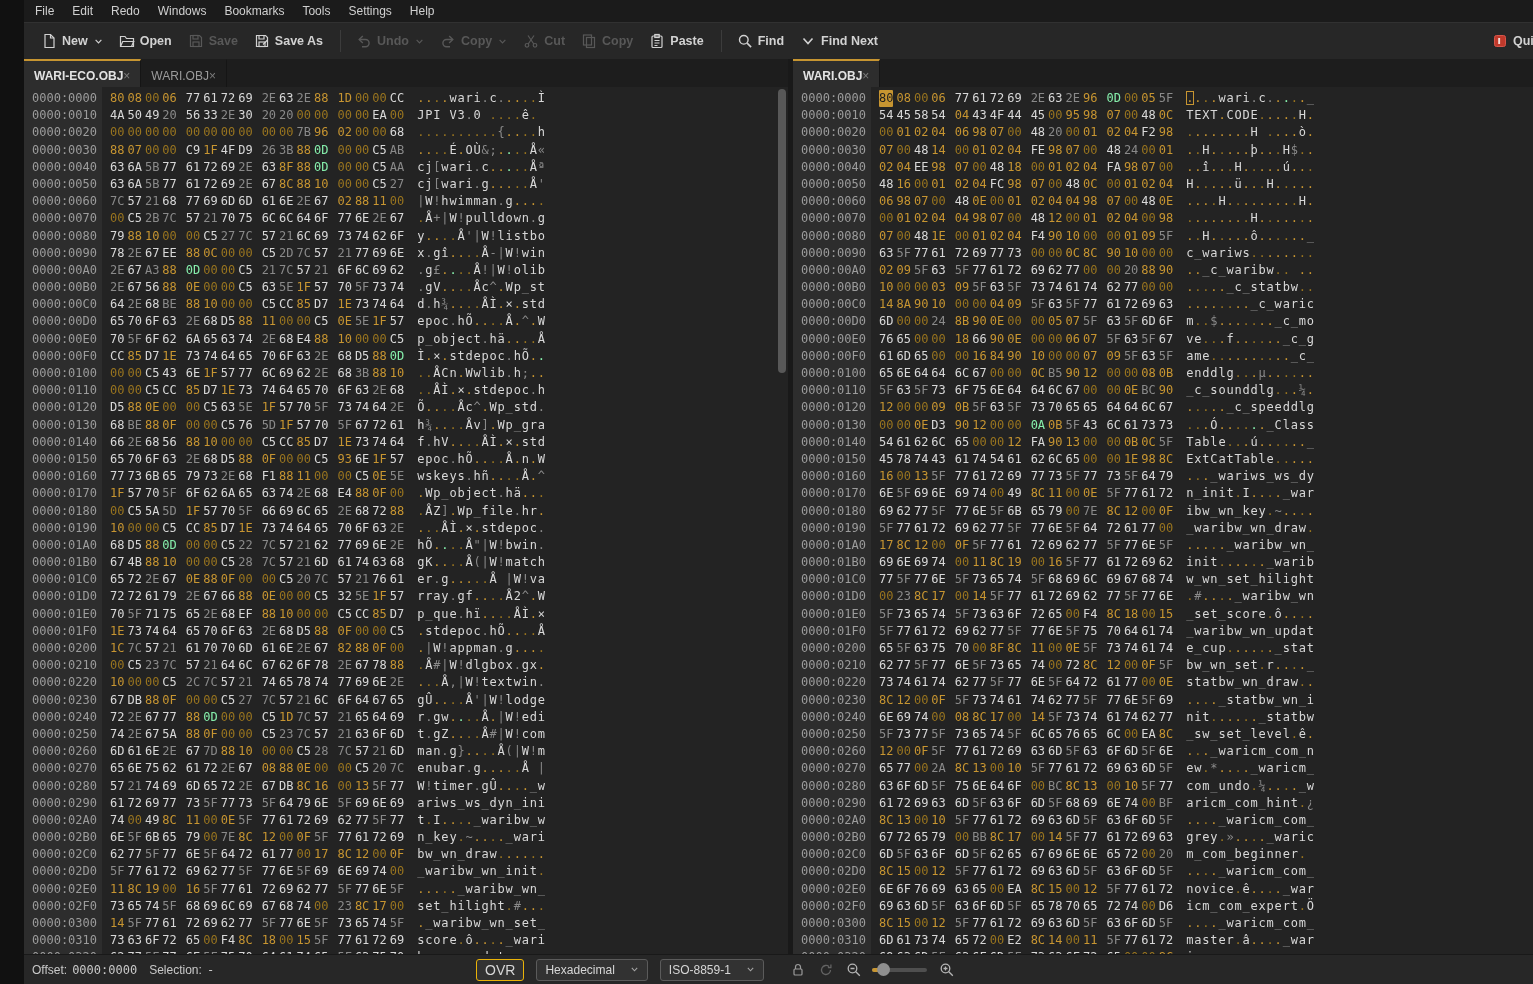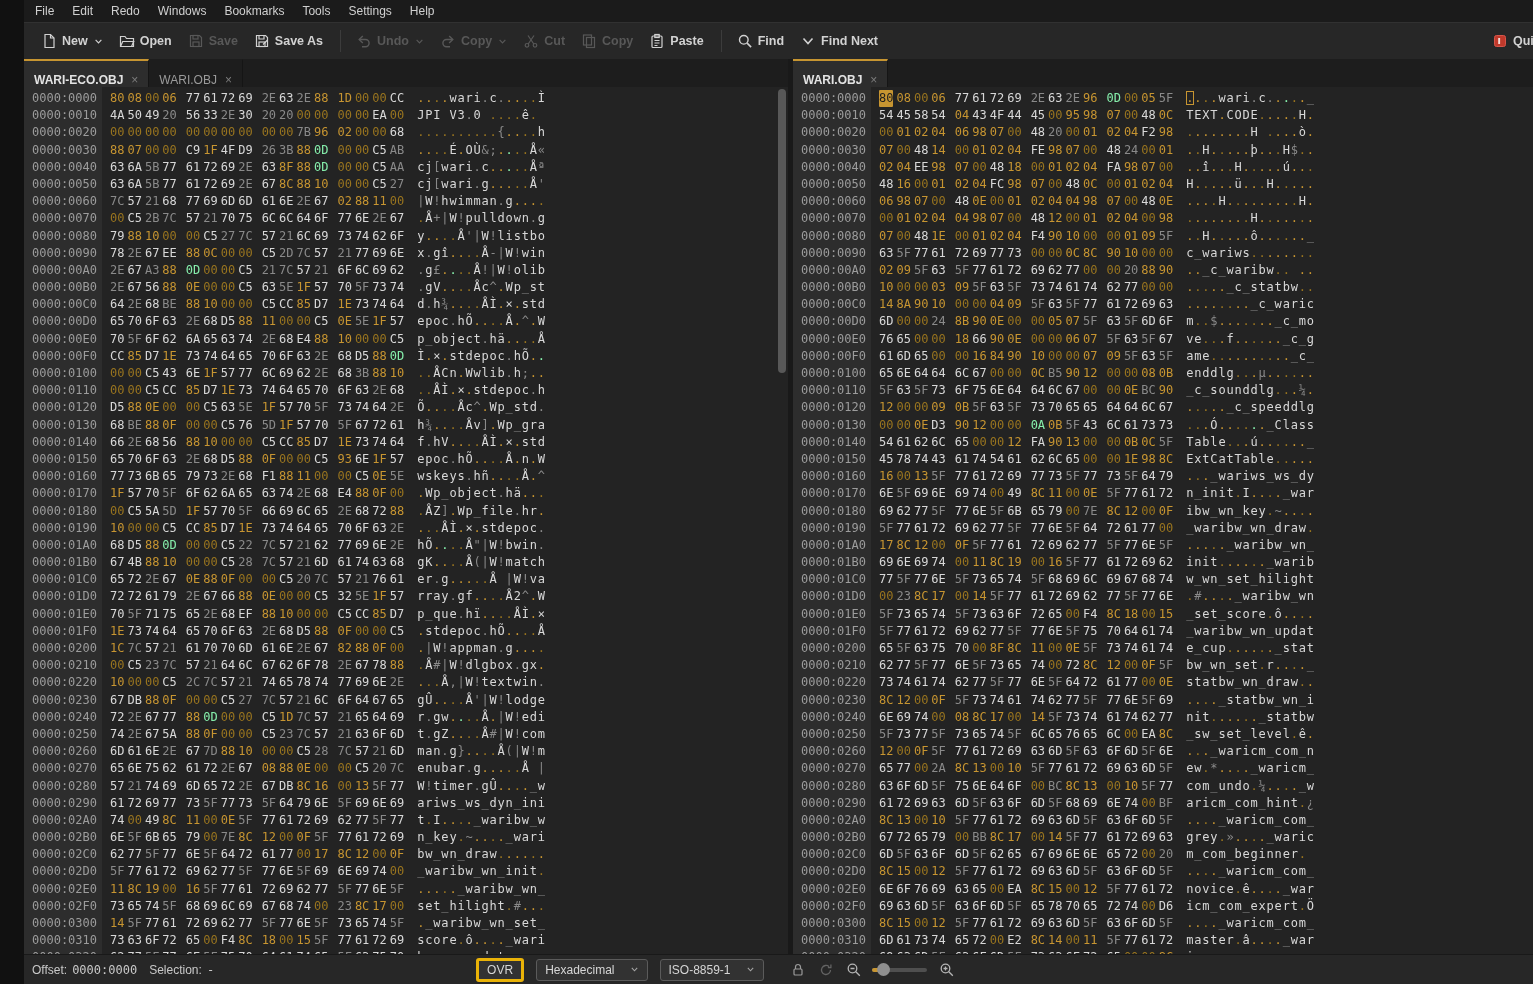--- a/index.html
+++ b/index.html
@@ -18,21 +18,21 @@
   .icon svg{width:100%;height:100%;}
   .icon.chev{width:9px;height:9px;margin-left:1px;}
   .sep{width:1px;height:22px;background:#3c3c3c;margin:0 8px;flex:none;}
   .spacer{flex:1;}
   
   .editor{flex:1;display:flex;background:#232323;min-height:0;}
   .pane{width:764px;display:flex;flex-direction:column;min-height:0;flex:none;}
   .pane.rightp{flex:1;}
   .divider{width:5px;background:#191919;flex:none;}
   .tabbar{height:28px;background:#1d1d1d;display:flex;flex:none;}
-  .tab{display:flex;align-items:flex-end;gap:8px;padding:0 10px;font-size:12px;color:#9b9b9b;
+  .tab{display:flex;align-items:flex-start;padding:8px 10px;font-size:12px;color:#9b9b9b;
        border-right:1px solid #151515;border-top:2px solid transparent;box-sizing:border-box;height:28px;}
   .tab.active{background:#2d2d2d;border-top:2px solid #c79531;color:#e3e3e3;font-weight:700;}
   .tab .x{color:#7c7c7c;font-size:12px;font-weight:400;}
   .hexview{position:relative;flex:1;overflow:hidden;background:#232323;}
   .offsetcol{position:absolute;left:0;top:0;bottom:0;width:78px;background:#2d2d2d;}
   .rows{position:absolute;left:0;top:3px;right:16px;font-family:"DejaVu Sans Mono",monospace;
         font-size:12px;line-height:17.2px;white-space:nowrap;}
   .row{height:17.2px;}
   .off{display:inline-block;width:78px;padding-left:8px;box-sizing:border-box;color:#9c9c9c;}
   .hex{margin-left:8px;}
@@ -41,22 +41,22 @@
   .ascii{display:inline-block;margin-left:10px;letter-spacing:0.8px;}
   .w{color:#d8d8d8;} .p{color:#8a8a8a;} .c{color:#c79531;} .z{color:#98741f;} .n{color:#86efac;}
   .cur{background:#c79531;color:#1e1e1e;border-radius:1px;}
   .curA{outline:1px solid #c79531;outline-offset:-1px;}
   .vscroll{position:absolute;right:2px;width:8px;border-radius:4px;background:#585858;}
   .vscroll.gold{background:#6e5c1d;}
   
   .statusbar{height:29px;background:#272727;border-top:1px solid #191919;display:flex;align-items:center;
              padding:0 8px;font-size:12px;color:#c9c9c9;flex:none;}
   .sb-val{font-family:"DejaVu Sans Mono",monospace;margin-left:5px;}
-  .ovr{border:3px solid #eab308;background:#323232;color:#d6d6d6;border-radius:3px;
-       padding:2px 8px;font-size:12px;font-family:"Liberation Sans",sans-serif;margin-left:262px;}
+  .ovr{border:1px solid #eab308;background:#323232;color:#d6d6d6;border-radius:3px;
+       padding:2px 8px;font-size:14px;font-family:"Liberation Sans",sans-serif;margin-left:262px;}
   .dd{display:flex;align-items:center;gap:14px;border:1px solid #5b5b5b;background:#323232;border-radius:3px;
       padding:0 8px;height:22px;box-sizing:border-box;margin-left:12px;font-size:12px;color:#d6d6d6;}
   .sbicon{display:inline-flex;width:16px;height:16px;margin-left:26px;color:#9a9a9a;}
   .sbicon svg{width:100%;height:100%;}
   .sbicon.dim{color:#636363;margin-left:12px;}
   .sbicon.mag{margin-left:12px;color:#b5b5b5;}
   .slider{width:55px;height:4px;background:#4f4f4f;border-radius:2px;position:relative;margin-left:10px;}
   .slider .fill{position:absolute;left:0;top:0;width:9px;height:4px;background:#c79531;border-radius:2px;}
   .slider .knob{position:absolute;left:5px;top:-5px;width:13px;height:13px;border-radius:50%;background:#8f8f8f;}
 </style>

